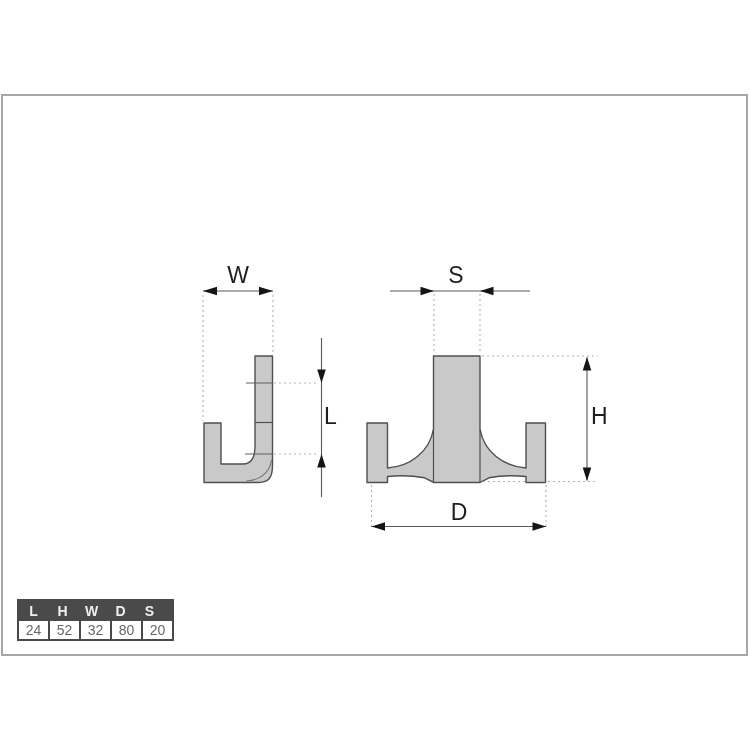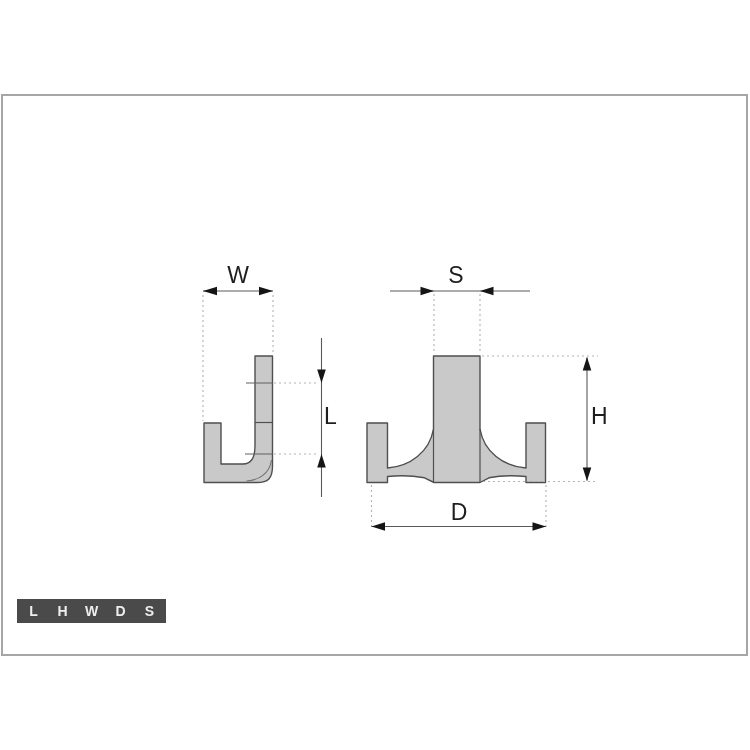--- a/index.html
+++ b/index.html
@@ -92,13 +92,20 @@
 </svg>
 
 <div class="dim-table">
   <div class="dt-row dt-head" style="background:#4a4a4a;color:#eeeeee;">
     <div class="dt-cell">L</div>
     <div class="dt-cell">H</div>
     <div class="dt-cell">W</div>
     <div class="dt-cell">D</div>
     <div class="dt-cell">S</div>
   </div>
+  <div class="dt-row dt-vals" style="color:#686868;">
+    <div class="dt-cell">24</div>
+    <div class="dt-cell">52</div>
+    <div class="dt-cell">32</div>
+    <div class="dt-cell">80</div>
+    <div class="dt-cell">20</div>
+  </div>
 </div>
 
 </body></html>

